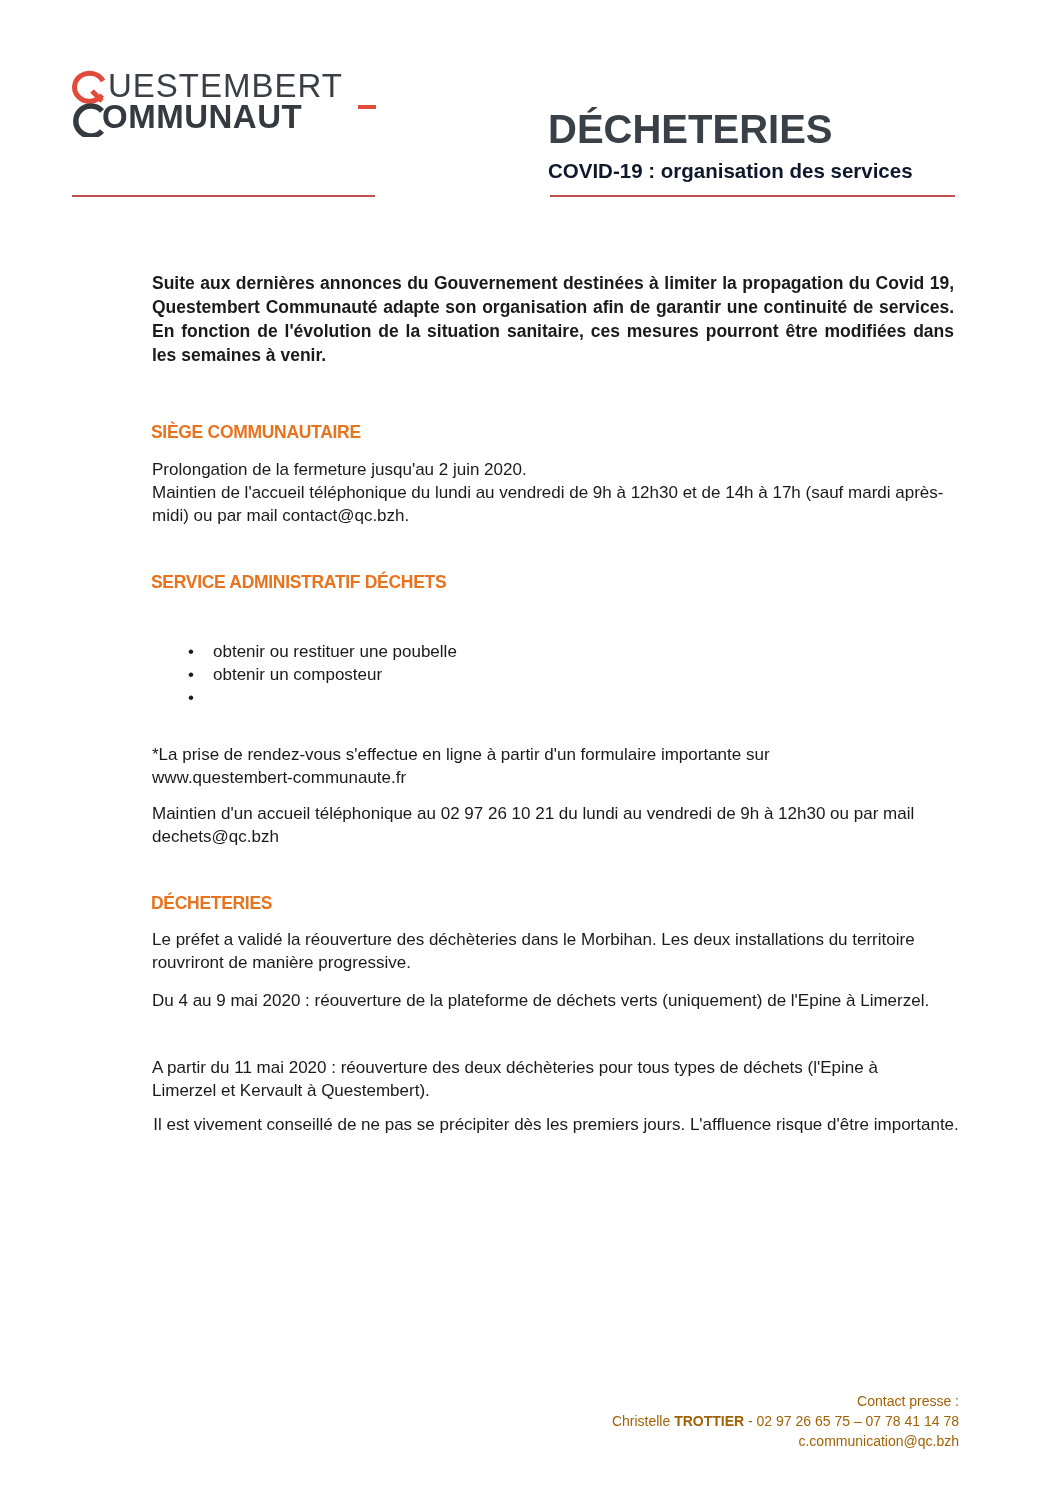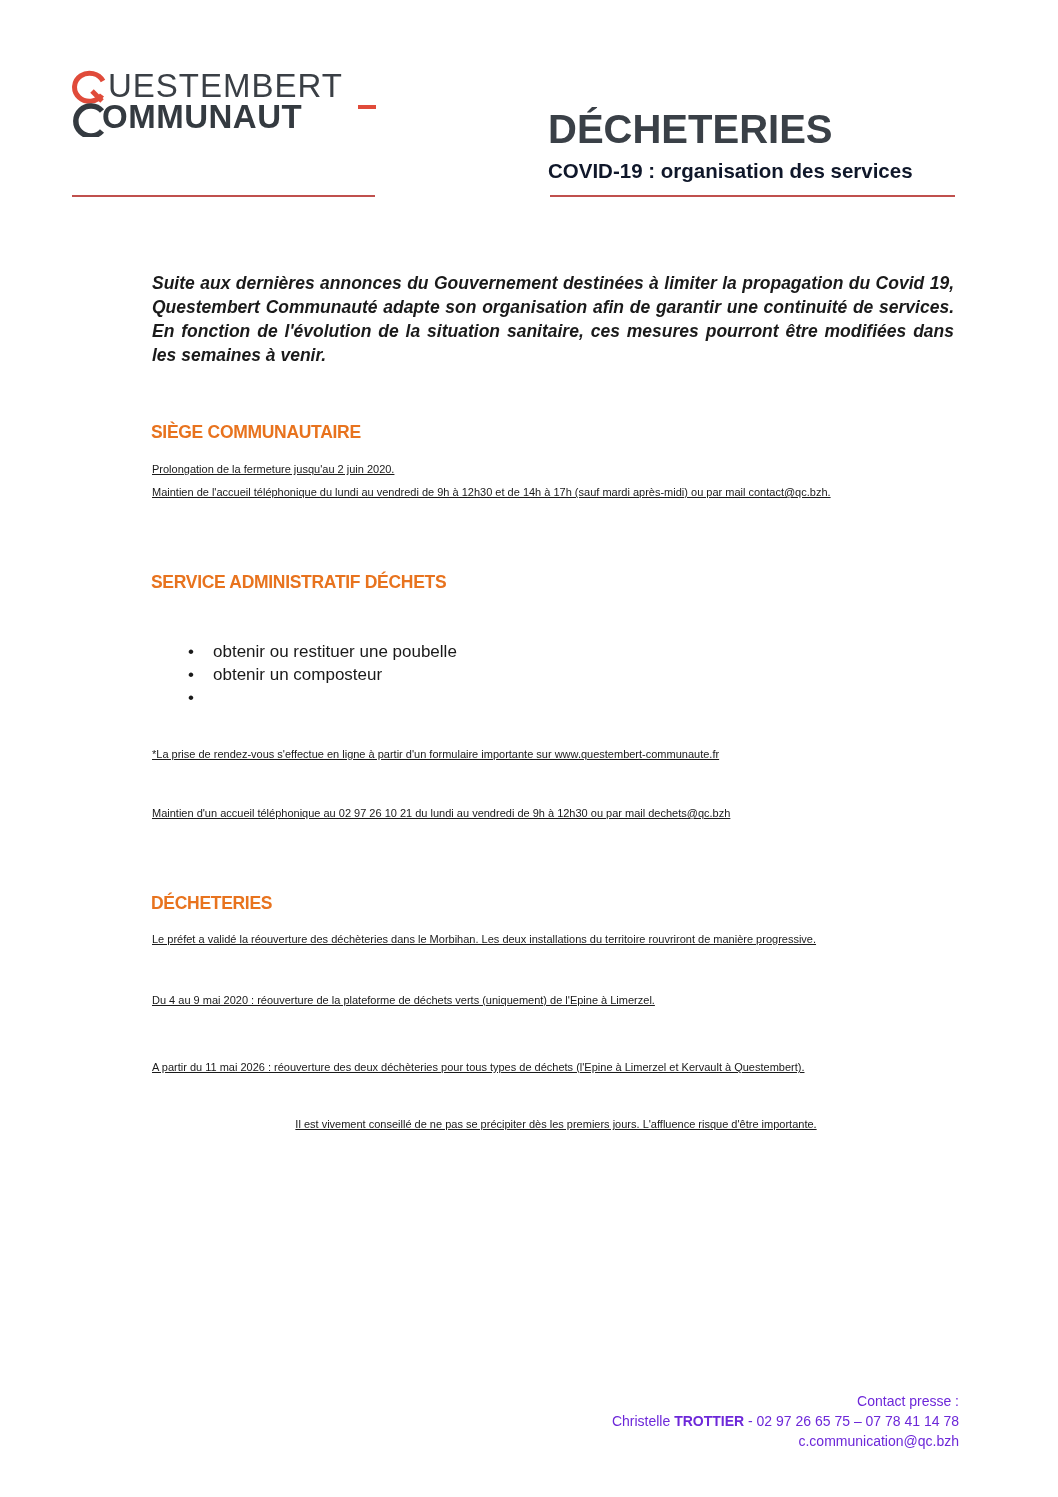--- a/index.html
+++ b/index.html
@@ -19,33 +19,33 @@
     .rule { position: absolute; height: 2px; background: #c0504d; }
     .rule-left { left: 72px; top: 192px; width: 303px; }
     .rule-right { left: 550px; top: 192px; width: 405px; }
 
     .doc-title { position: absolute; left: 548px; top: 104px; font-size: 40px; font-weight: bold;
                  color: #3a4047; letter-spacing: 0px; line-height: 44px; }
     .doc-subtitle { position: absolute; left: 548px; top: 156px; font-size: 20.5px; font-weight: bold;
                     color: #0f172a; line-height: 24px; }
 
     .intro { position: absolute; left: 152px; top: 268px; width: 802px; font-size: 17.5px;
-             font-weight: bold; font-style: italic; text-align: justify; line-height: 24px; color: #1a1a1a; }
+             font-weight: bold; text-align: justify; line-height: 24px; color: #1a1a1a; }
 
     .section-heading { position: absolute; left: 151px; font-size: 17.5px; font-weight: bold;
                        color: #e8731e; letter-spacing: -0.3px; }
-    .para { position: absolute; left: 152px; width: 810px; font-size: 11px; line-height: 23px; color: #1a1a1a; text-decoration: underline; }
+    .para { position: absolute; left: 152px; width: 810px; font-size: 17px; line-height: 23px; color: #1a1a1a; }
 
     .bullets { position: absolute; left: 188px; top: 637px; width: 760px; margin: 0; padding: 0;
                list-style: none; font-size: 17px; line-height: 23px; }
     .bullets li { position: relative; padding-left: 25px; }
     .bullets li .dot { position: absolute; left: 0; top: 0; }
 
     .contact { position: absolute; right: 99px; top: 1388px; text-align: right; font-size: 14px;
-               line-height: 20px; color: #6d28d9; }
+               line-height: 20px; color: #a16207; }
   </style>
 </head>
 <body>
 
 <div class="page">
 
   <div class="logo">
     <svg width="40" height="70" viewBox="0 0 40 70">
       <path d="M 30 28 A 15 14 0 1 1 31 14" fill="none" stroke="#e04b3a" stroke-width="5"></path>
       <line x1="20" y1="24" x2="30" y2="34" stroke="#e04b3a" stroke-width="5"></line>
@@ -83,21 +83,21 @@
       <span class="dot">•</span>
     </li>
   </ul>
 
   <div class="para" style="top:740px; width:700px;">*La prise de rendez-vous s'effectue en ligne à partir d'un formulaire importante sur www.questembert-communaute.fr</div>
   <div class="para" style="top:799px; width:805px;">Maintien d'un accueil téléphonique au 02 97 26 10 21 du lundi au vendredi de 9h à 12h30 ou par mail dechets@qc.bzh</div>
 
   <div class="section-heading" style="top:890px;">DÉCHETERIES</div>
   <div class="para" style="top:925px; width:808px;">Le préfet a validé la réouverture des déchèteries dans le Morbihan. Les deux installations du territoire rouvriront de manière progressive.</div>
   <div class="para" style="top:986px; width:808px;">Du 4 au 9 mai 2020 : réouverture de la plateforme de déchets verts (uniquement) de l'Epine à Limerzel.</div>
-  <div class="para" style="top:1053px; width:760px;">A partir du 11 mai 2026 : réouverture des deux déchèteries pour tous types de déchets (l'Epine à Limerzel et Kervault à Questembert).</div>
+  <div class="para" style="top:1053px; width:760px;">A partir du 11 mai 2020 : réouverture des deux déchèteries pour tous types de déchets (l'Epine à Limerzel et Kervault à Questembert).</div>
   <div class="para" style="top:1110px; width:808px;text-align:center;">Il est vivement conseillé de ne pas se précipiter dès les premiers jours. L'affluence risque d'être importante.</div>
 
   <div class="contact">
     <div>Contact presse :</div>
     <div>
       <span>Christelle</span>
       <b>TROTTIER</b>
       <span>- 02 97 26 65 75 – 07 78 41 14 78</span>
     </div>
     <div>c.communication@qc.bzh</div>

